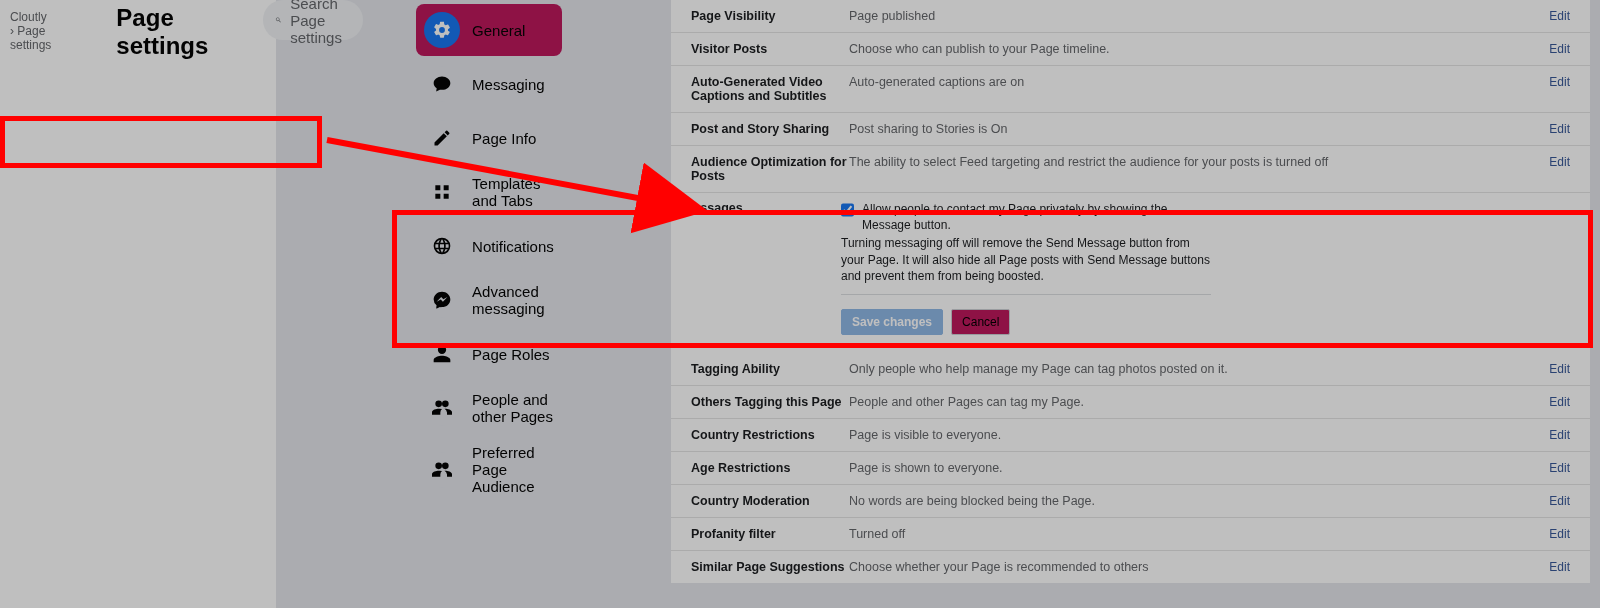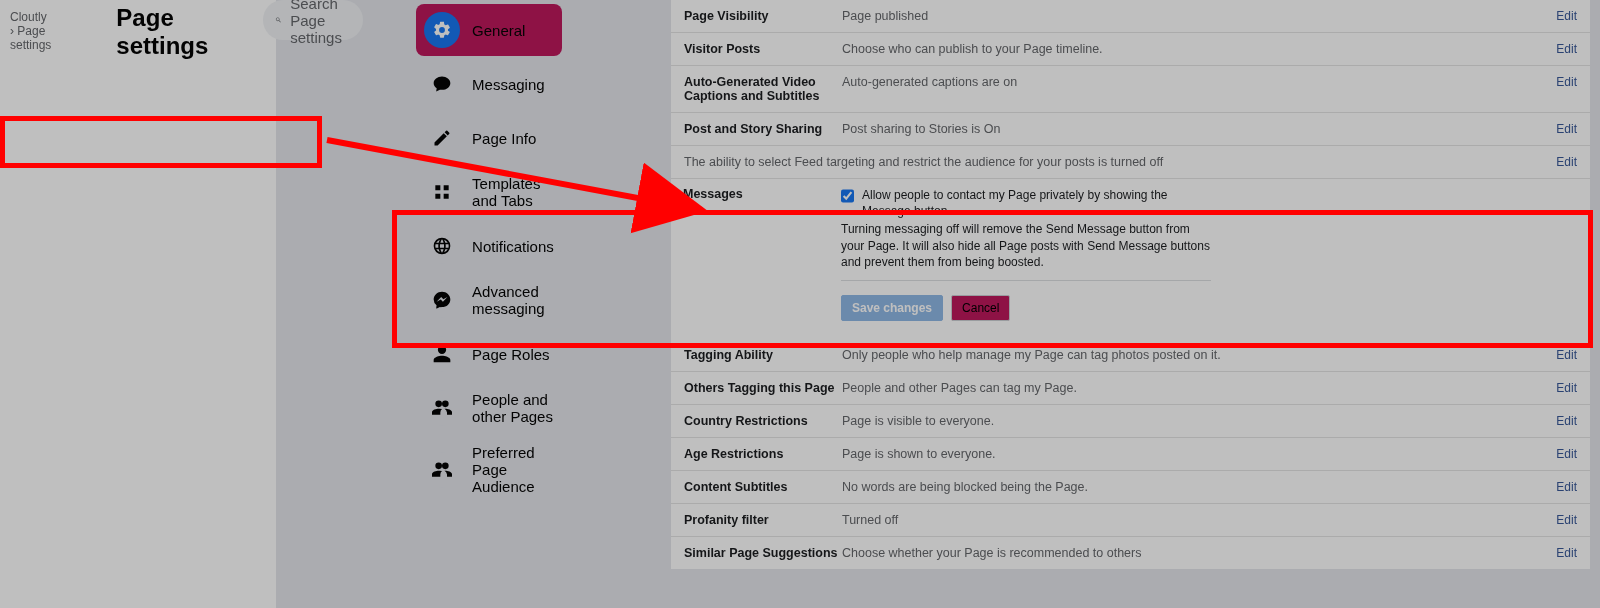--- a/index.html
+++ b/index.html
@@ -17,21 +17,21 @@
   .nav-item { display: flex; align-items: center; gap: 12px; padding: 8px; border-radius: 8px; cursor: pointer; }
   .nav-icon { width: 36px; height: 36px; border-radius: 50%; background: #e4e6eb; display: flex; align-items: center; justify-content: center; flex-shrink: 0; }
   .nav-icon svg { width: 20px; height: 20px; fill: #050505; }
   .nav-item.active { background: #be185d; }
   .nav-item.active .nav-icon { background: #1877f2; }
   .nav-item.active .nav-icon svg { fill: #fff; }
   .nav-label { font-size: 15px; color: #050505; }
   .highlight-general { position: absolute; left: 0; top: 116px; width: 322px; height: 52px; border: 5px solid #ff0000; z-index: 60; pointer-events: none; }
   .content { flex: 1; position: relative; }
   .settings-table { position: absolute; left: 395px; top: 0; right: 10px; background: #fff; font-size: 13px; }
-  .srow { display: flex; align-items: flex-start; border-top: 1px solid #e5e5e5; padding: 9px 13px; }
+  .srow { display: flex; align-items: flex-start; border-top: 1px solid #e5e5e5; padding: 9px 20px; }
   .srow:first-child { border-top: none; }
   .slabel { width: 158px; flex-shrink: 0; font-weight: 700; color: #1c1e21; font-size: 12.5px; }
   .svalue { flex: 1; color: #65676b; font-size: 12.5px; }
   .sedit { color: #385898; font-size: 12px; cursor: pointer; padding-left: 10px; }
   .expanded-sec { padding: 8px 12px 18px 12px; border-top: 1px solid #e5e5e5; }
   .expanded-sec .slabel { width: 158px; font-weight: 700; color: #1c1e21; font-size: 12.5px; }
   .expanded-body { display: flex; }
   .msg-check-row { display: flex; align-items: flex-start; gap: 8px; max-width: 370px; }
   .msg-check-row input { margin-top: 2px; accent-color: #1877f2; width: 14px; height: 14px; }
   .msg-desc { color: #1c1e21; font-size: 12px; line-height: 1.35; }
@@ -151,20 +151,21 @@
             <div class="slabel">Auto-Generated Video Captions and Subtitles</div>
             <div class="svalue">Auto-generated captions are on</div>
             <div class="sedit">Edit</div>
           </div>
           <div class="srow">
             <div class="slabel">Post and Story Sharing</div>
             <div class="svalue">Post sharing to Stories is On</div>
             <div class="sedit">Edit</div>
           </div>
           <div class="srow">
+            <div class="slabel">Audience Optimization for Posts</div>
             <div class="svalue">The ability to select Feed targeting and restrict the audience for your posts is turned off</div>
             <div class="sedit">Edit</div>
           </div>
         </div>
       <div class="expanded-sec">
         <div class="expanded-body">
           <div class="slabel">Messages</div>
           <div style="flex:1">
             <div class="msg-check-row">
               <input type="checkbox" id="msg-check" checked="" style="">
@@ -194,21 +195,21 @@
             <div class="slabel">Country Restrictions</div>
             <div class="svalue">Page is visible to everyone.</div>
             <div class="sedit">Edit</div>
           </div>
           <div class="srow">
             <div class="slabel">Age Restrictions</div>
             <div class="svalue">Page is shown to everyone.</div>
             <div class="sedit">Edit</div>
           </div>
           <div class="srow">
-            <div class="slabel">Content Subtitles</div>
+            <div class="slabel">Country Moderation</div>
             <div class="svalue">No words are being blocked being the Page.</div>
             <div class="sedit">Edit</div>
           </div>
           <div class="srow">
             <div class="slabel">Profanity filter</div>
             <div class="svalue">Turned off</div>
             <div class="sedit">Edit</div>
           </div>
           <div class="srow">
             <div class="slabel">Similar Page Suggestions</div>

